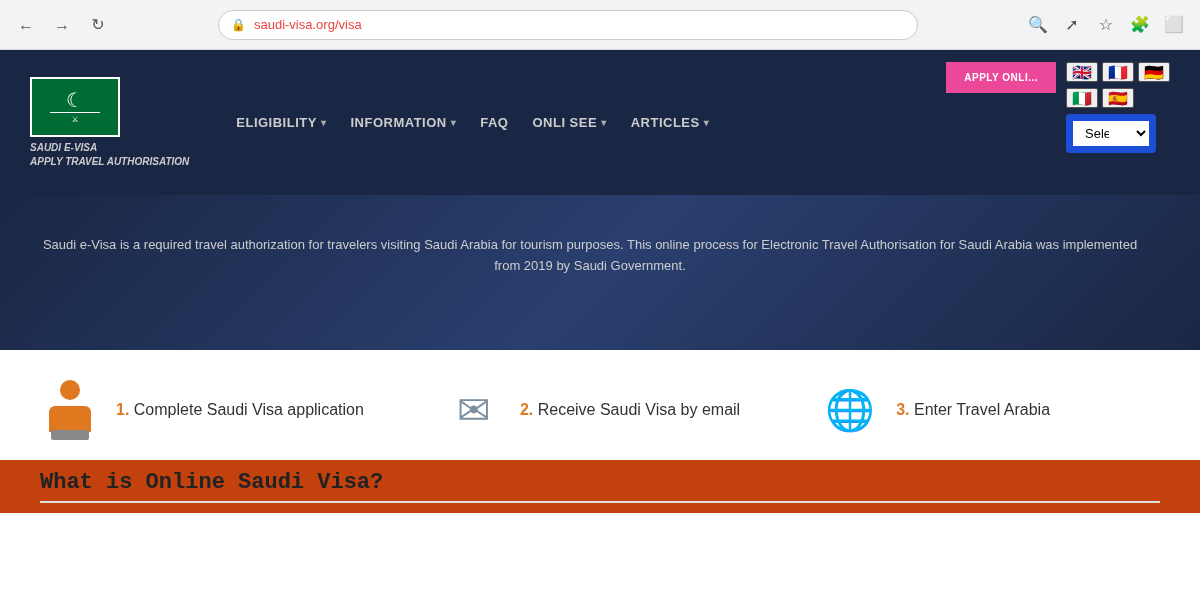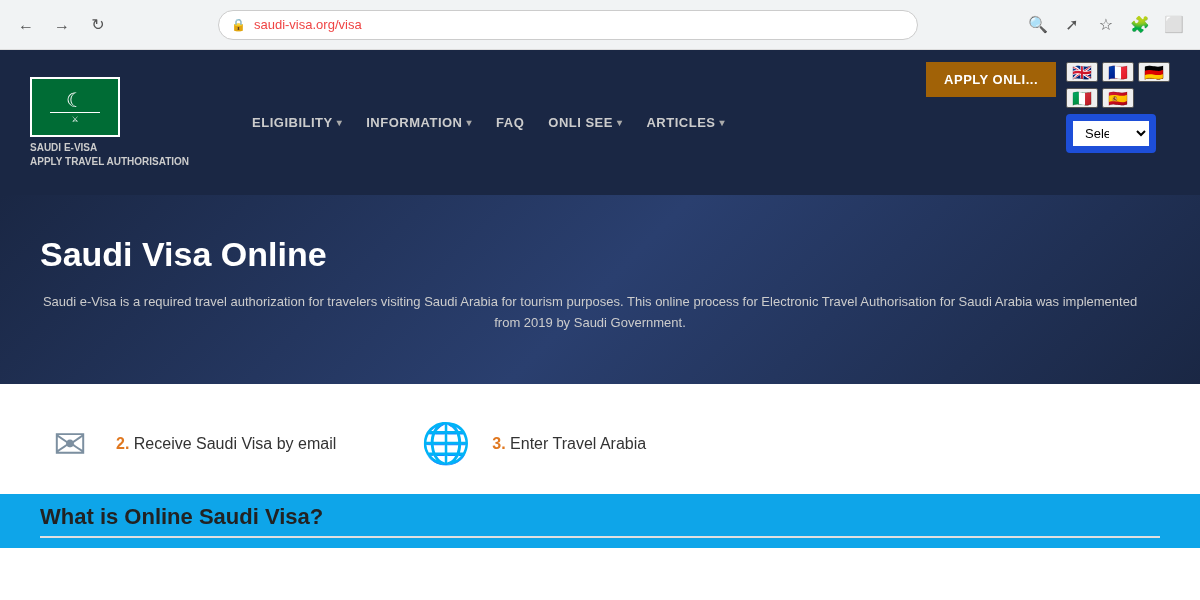--- a/index.html
+++ b/index.html
@@ -92,27 +92,28 @@
       align-items: center;
       justify-content: center;
       flex-direction: column;
       gap: 2px;
     }
     .logo-text {
       color: #ccc;
       font-size: 10px;
       font-weight: bold;
       line-height: 1.4;
+      font-style: italic;
     }
     .nav-menu {
       display: flex;
       align-items: center;
       gap: 24px;
       flex: 1;
-      margin-left: 43px;
+      margin-left: 27px;
     }
     .nav-item {
       color: #ccc;
       font-size: 13px;
       font-weight: bold;
       text-decoration: none;
       cursor: pointer;
       letter-spacing: 0.5px;
       display: flex;
       align-items: center;
@@ -136,23 +137,23 @@
       align-items: center;
       justify-content: center;
       font-size: 16px;
       border-radius: 2px;
     }
     .flags-row2 {
       display: flex;
       gap: 4px;
     }
     .apply-btn {
-      background: #a16207;
+      background: #ec4899;
       color: #fff;
-      font-size: 13px;
+      font-size: 10px;
       font-weight: bold;
       padding: 10px 18px;
       border: none;
       cursor: pointer;
       letter-spacing: 0.5px;
       white-space: nowrap;
     }
     .language-select {
       background: #fff;
       border: 7px solid #1d4ed8;
@@ -210,22 +211,23 @@
       font-size: 16px;
       color: #333;
     }
     .step-num {
       color: #e07820;
       font-weight: bold;
     }
 
     
     .what-section {
-      background: #0ea5e9;
+      background: #c2410c;
       padding: 10px 40px 10px 40px;
+      font-family: Liberation Mono, monospace;
     }
     .what-title {
       font-size: 22px;
       color: #222;
       font-weight: bold;
       margin-bottom: 6px;
     }
     .what-divider {
       height: 2px;
       background: #e0e0e0;
@@ -327,26 +329,38 @@
           <option>French</option>
           <option>German</option>
           <option>Italian</option>
           <option>Spanish</option>
         </select>
       </div>
     </div>
   </div>
 
   <div class="hero">
-    <h1 class="hero-title">Saudi Visa Online</h1>
     <p class="hero-desc">Saudi e-Visa is a required travel authorization for travelers visiting Saudi Arabia for tourism purposes. This online process for Electronic Travel Authorisation for Saudi Arabia was implemented from 2019 by Saudi Government.</p>
   </div>
 
   <div class="steps-section">
 
+    <div class="step-item">
+      <div class="step-icon">
+        <div style="position:relative;width:55px;height:60px;">
+          <div style="width:20px;height:20px;background:#e07820;border-radius:50%;position:absolute;top:0;left:50%;transform:translateX(-50%);"></div>
+          <div style="width:42px;height:26px;background:#e07820;border-radius:6px 6px 0 0;position:absolute;bottom:8px;left:50%;transform:translateX(-50%);"></div>
+          <div style="width:38px;height:10px;background:#888;border-radius:2px;position:absolute;bottom:0;left:50%;transform:translateX(-50%);"></div>
+        </div>
+      </div>
+      <div class="step-text">
+        <span class="step-num">1.</span>
+        <span>Complete Saudi Visa application</span>
+      </div>
+    </div>
 
     <div class="step-item">
       <div class="step-icon">
         <span style="font-size:40px;color:#7c8fa0;">✉</span>
       </div>
       <div class="step-text">
         <span class="step-num">2.</span>
         <span>Receive Saudi Visa by email</span>
       </div>
     </div>

